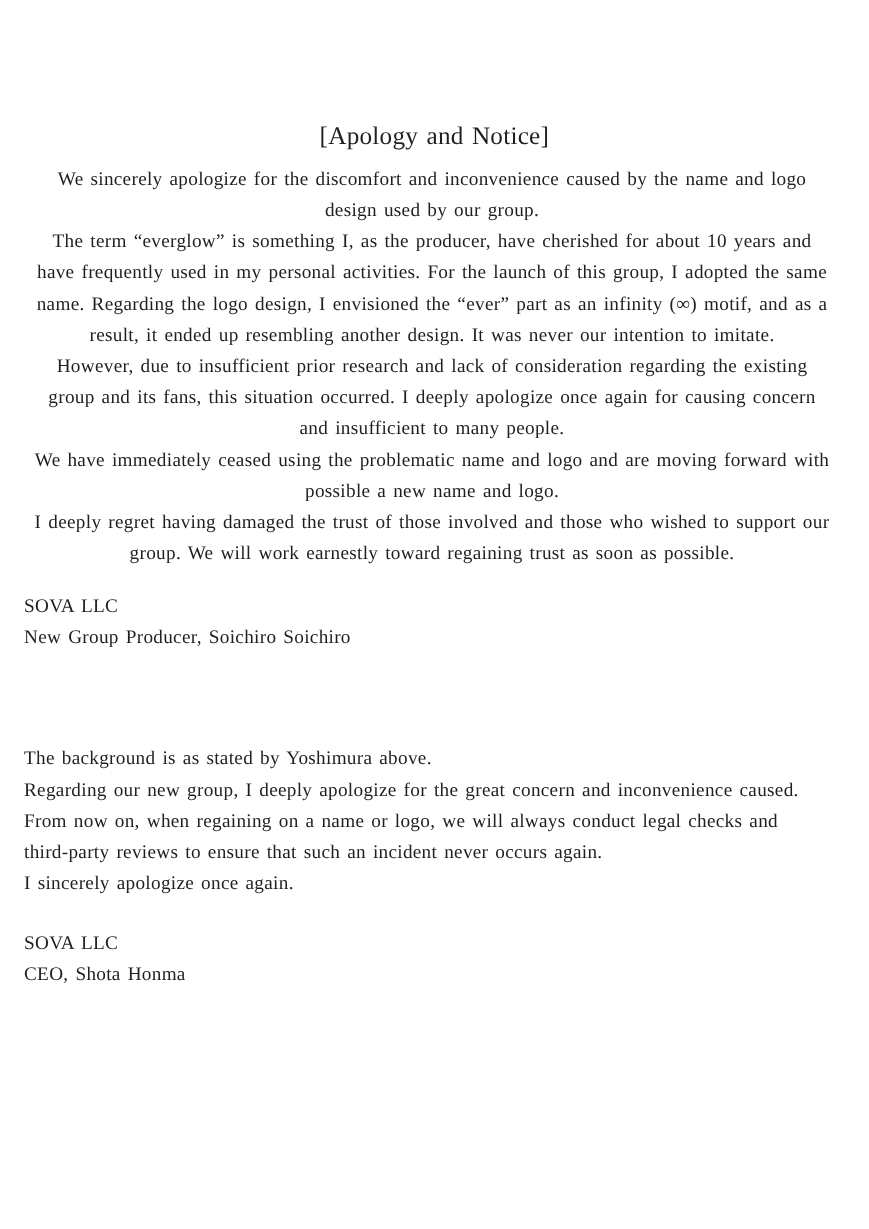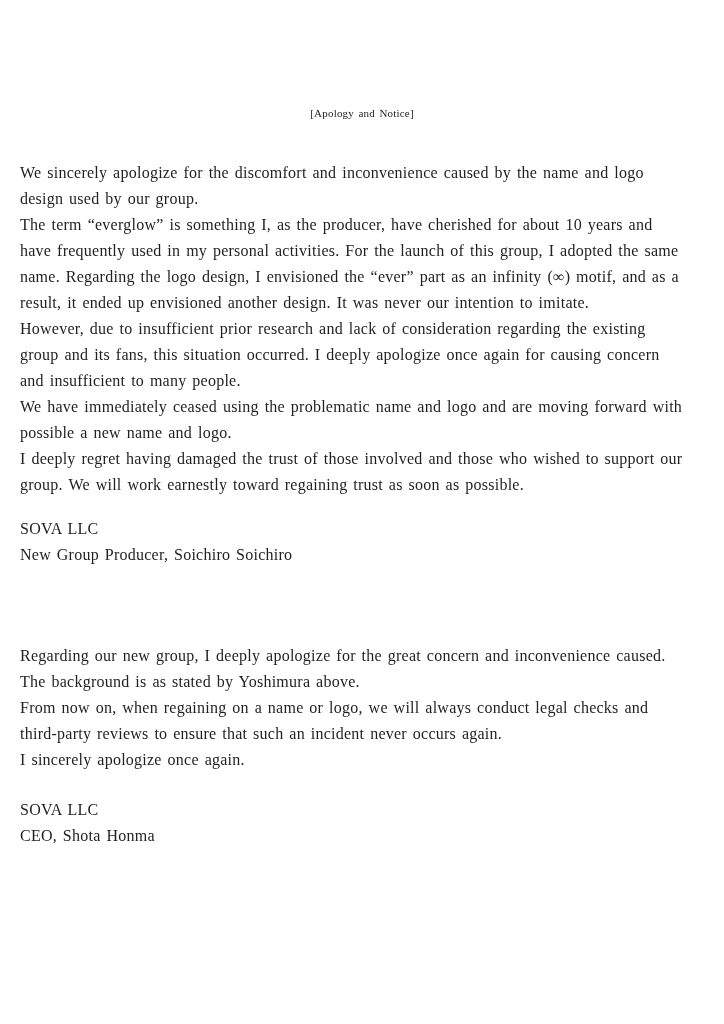--- a/index.html
+++ b/index.html
@@ -13,72 +13,72 @@
     height: 1024px;
     background: #ffffff;
     box-sizing: border-box;
     padding-top: 100px;
     overflow: hidden;
     font-family: "Liberation Serif", "DejaVu Serif", serif;
     color: #1f1f1f;
   }
   .doc-title {
     text-align: center;
-    font-size: 11px;
+    font-size: 21px;
     line-height: 26px;
     letter-spacing: 0.2px;
     word-spacing: 1.5px;
   }
   .text-block {
     margin-left: 20px;
     margin-right: 24px;
   }
   .line {
     font-size: 16px;
     line-height: 26px;
     letter-spacing: 0.25px;
     word-spacing: 1.6px;
     white-space: nowrap;
   }
-  .block-producer   { margin-top: 34px; }
+  .block-producer   { margin-top: 11px; text-align: center; }
   .sig-producer     { margin-top: 18px; }
   .block-ceo        { margin-top: 75px; }
   .sig-ceo          { margin-top: 24px; }
 </style>
 </head>
 <body>
 
 <div class="page">
 
   <div class="doc-title">[Apology and Notice]</div>
 
   <div class="text-block block-producer">
     <div class="line">We sincerely apologize for the discomfort and inconvenience caused by the name and logo</div>
     <div class="line">design used by our group.</div>
     <div class="line">The term “everglow” is something I, as the producer, have cherished for about 10 years and</div>
     <div class="line">have frequently used in my personal activities. For the launch of this group, I adopted the same</div>
     <div class="line">name. Regarding the logo design, I envisioned the “ever” part as an infinity (∞) motif, and as a</div>
-    <div class="line">result, it ended up envisioned another design. It was never our intention to imitate.</div>
+    <div class="line">result, it ended up resembling another design. It was never our intention to imitate.</div>
     <div class="line">However, due to insufficient prior research and lack of consideration regarding the existing</div>
     <div class="line">group and its fans, this situation occurred. I deeply apologize once again for causing concern</div>
     <div class="line">and insufficient to many people.</div>
     <div class="line">We have immediately ceased using the problematic name and logo and are moving forward with</div>
     <div class="line">possible a new name and logo.</div>
     <div class="line">I deeply regret having damaged the trust of those involved and those who wished to support our</div>
     <div class="line">group. We will work earnestly toward regaining trust as soon as possible.</div>
   </div>
 
   <div class="text-block sig-producer">
     <div class="line">SOVA LLC</div>
     <div class="line">New Group Producer, Soichiro Soichiro</div>
   </div>
 
   <div class="text-block block-ceo">
+    <div class="line">The background is as stated by Yoshimura above.</div>
     <div class="line">Regarding our new group, I deeply apologize for the great concern and inconvenience caused.</div>
-    <div class="line">The background is as stated by Yoshimura above.</div>
     <div class="line">From now on, when regaining on a name or logo, we will always conduct legal checks and</div>
     <div class="line">third-party reviews to ensure that such an incident never occurs again.</div>
     <div class="line">I sincerely apologize once again.</div>
   </div>
 
   <div class="text-block sig-ceo">
     <div class="line">SOVA LLC</div>
     <div class="line">CEO, Shota Honma</div>
   </div>
 

